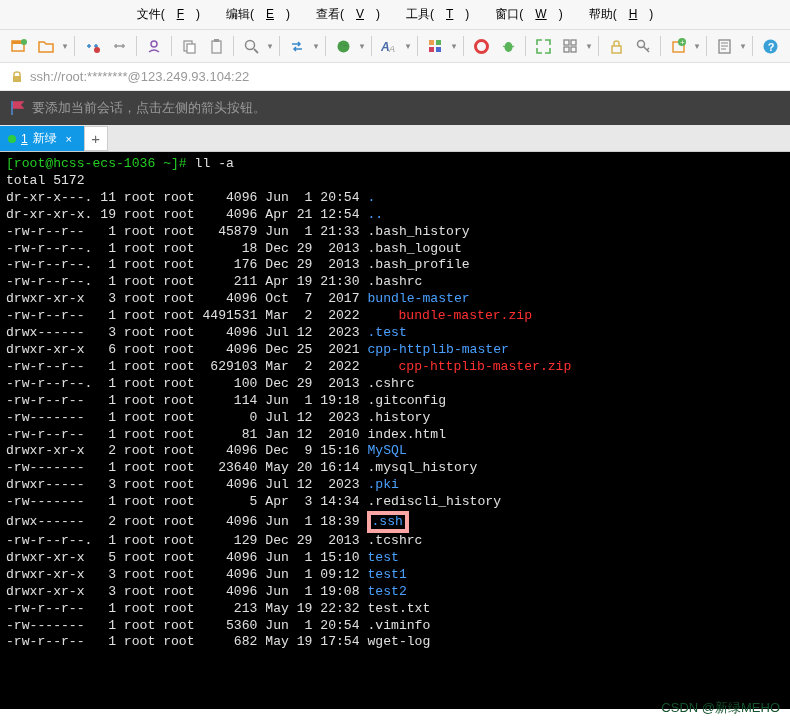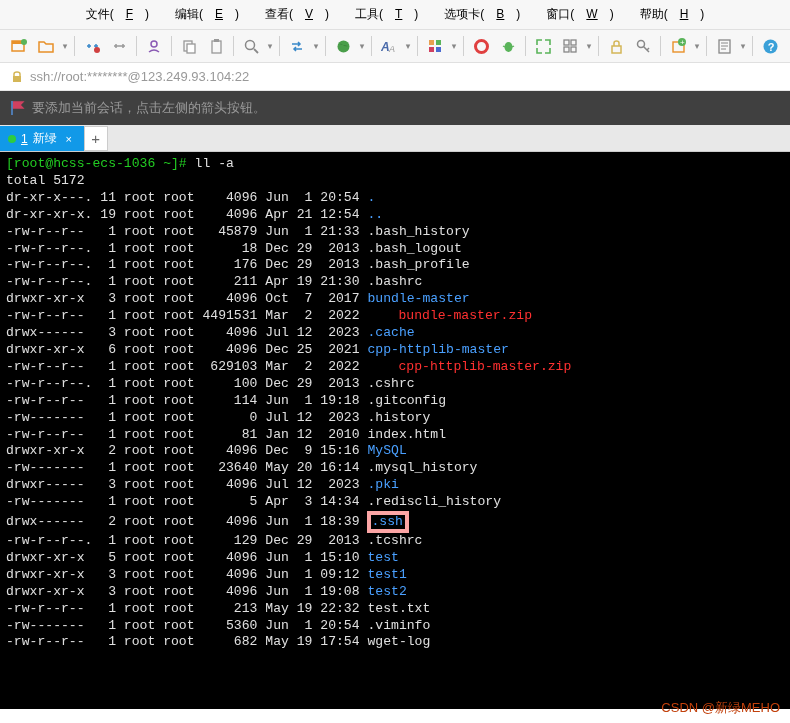--- a/index.html
+++ b/index.html
@@ -18,32 +18,31 @@
 .tabs { display:flex; background:#e8e8e8; border-bottom:1px solid #ccc; }
 .tab { display:flex; align-items:center; padding:4px 8px; background:#1199e8; color:#fff; font-size:12px; gap:5px; }
 .tab-dot { width:8px; height:8px; border-radius:50%; background:#2ecc40; display:inline-block; }
 .tab-x { width:14px; height:14px; display:inline-flex; align-items:center; justify-content:center; font-size:11px; color:#fff; }
 .newtab { width:24px; display:flex; align-items:center; justify-content:center; background:#fff; border:1px solid #ccc; font-size:15px; color:#666; }
 .term { background:#000; color:#e0e0e0; height:557px; padding:4px 6px; font-family:"Consolas","Courier New",monospace; font-size:13.1px; line-height:16.9px; white-space:pre; overflow:hidden; }
 .green { color:#22cc22; }
 .blue { color:#4aa0ff; }
 .red { color:#ff3030;padding-left:31px; }
 .box { border:4px solid #fca5a5; padding:0 2px 1px 0; display:inline-block; line-height:13px; }
-.wm { position:absolute; right:10px; bottom:6px; color:#c2410c; font-size:13px; font-family:Arial,sans-serif; pointer-events:none;text-align:right; }
+.wm { position:absolute; right:10px; bottom:6px; color:#14532d; font-size:13px; font-family:Arial,sans-serif; pointer-events:none;text-align:right; }
 svg { display:block; }
 </style>
 </head>
 <body>
 
 <div class="menubar">
   <span><span>文件(</span><span class="u">F</span><span>)</span></span>
   <span><span>编辑(</span><span class="u">E</span><span>)</span></span>
   <span><span>查看(</span><span class="u">V</span><span>)</span></span>
   <span><span>工具(</span><span class="u">T</span><span>)</span></span>
-  <span><span>选项卡(</span><span class="u">B</span><span>)</span></span>
   <span><span>窗口(</span><span class="u">W</span><span>)</span></span>
   <span><span>帮助(</span><span class="u">H</span><span>)</span></span>
 </div>
 
 <div class="toolbar">
   <div class="tool">
       <svg width="17" height="17">
         <rect x="1" y="3" width="12" height="10" fill="none" stroke="#e89028" stroke-width="1.5"></rect>
         <rect x="1" y="3" width="12" height="3" fill="#e89028"></rect>
         <circle cx="13" cy="4" r="3" fill="#5ab45a"></circle>
@@ -231,21 +230,21 @@
 <div class="term" id="term"><span class="green">[root@hcss-ecs-1036 ~]# </span>ll -a
 total 5172
 dr-xr-x---. 11 root root    4096 Jun  1 20:54 <span class="blue">.</span>
 dr-xr-xr-x. 19 root root    4096 Apr 21 12:54 <span class="blue">..</span>
 -rw-r--r--   1 root root   45879 Jun  1 21:33 .bash_history
 -rw-r--r--.  1 root root      18 Dec 29  2013 .bash_logout
 -rw-r--r--.  1 root root     176 Dec 29  2013 .bash_profile
 -rw-r--r--.  1 root root     211 Apr 19 21:30 .bashrc
 drwxr-xr-x   3 root root    4096 Oct  7  2017 <span class="blue">bundle-master</span>
 -rw-r--r--   1 root root 4491531 Mar  2  2022 <span class="red">bundle-master.zip</span>
-drwx------   3 root root    4096 Jul 12  2023 <span class="blue">.cache</span>
+drwx------   3 root root    4096 Jul 12  2023 <span class="blue">.test</span>
 drwxr-xr-x   6 root root    4096 Dec 25  2021 <span class="blue">cpp-httplib-master</span>
 -rw-r--r--   1 root root  629103 Mar  2  2022 <span class="red">cpp-httplib-master.zip</span>
 -rw-r--r--.  1 root root     100 Dec 29  2013 .cshrc
 -rw-r--r--   1 root root     114 Jun  1 19:18 .gitconfig
 -rw-------   1 root root       0 Jul 12  2023 .history
 -rw-r--r--   1 root root      81 Jan 12  2010 index.html
 drwxr-xr-x   2 root root    4096 Dec  9 15:16 <span class="blue">MySQL</span>
 -rw-------   1 root root   23640 May 20 16:14 .mysql_history
 drwxr-----   3 root root    4096 Jul 12  2023 <span class="blue">.pki</span>
 -rw-------   1 root root       5 Apr  3 14:34 .rediscli_history

